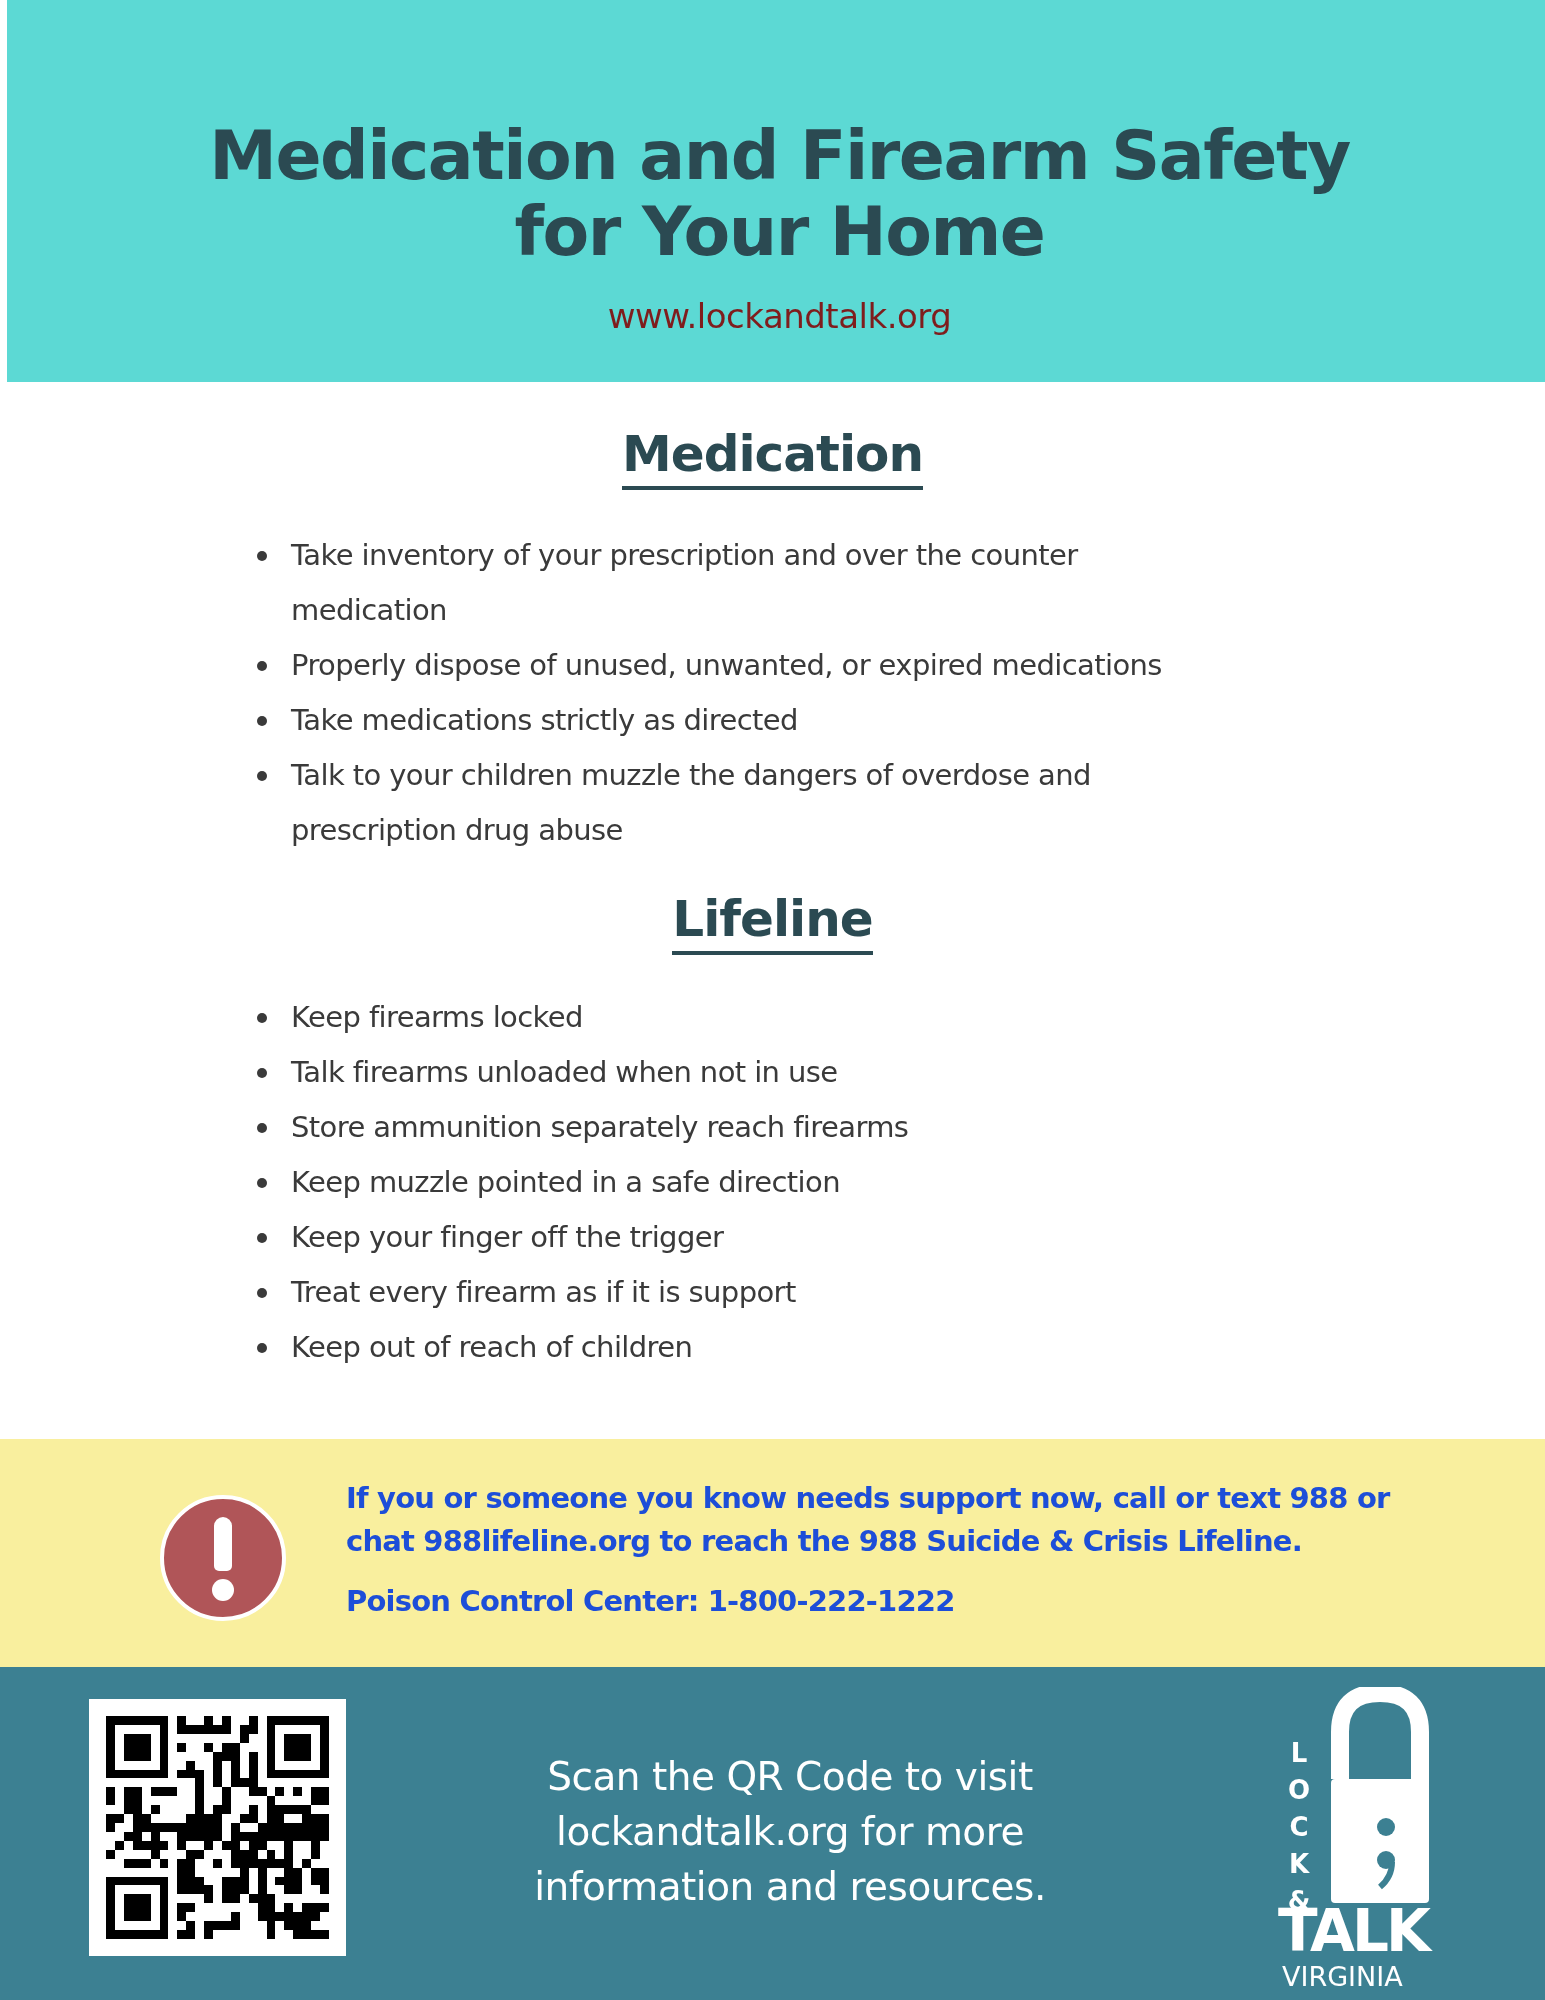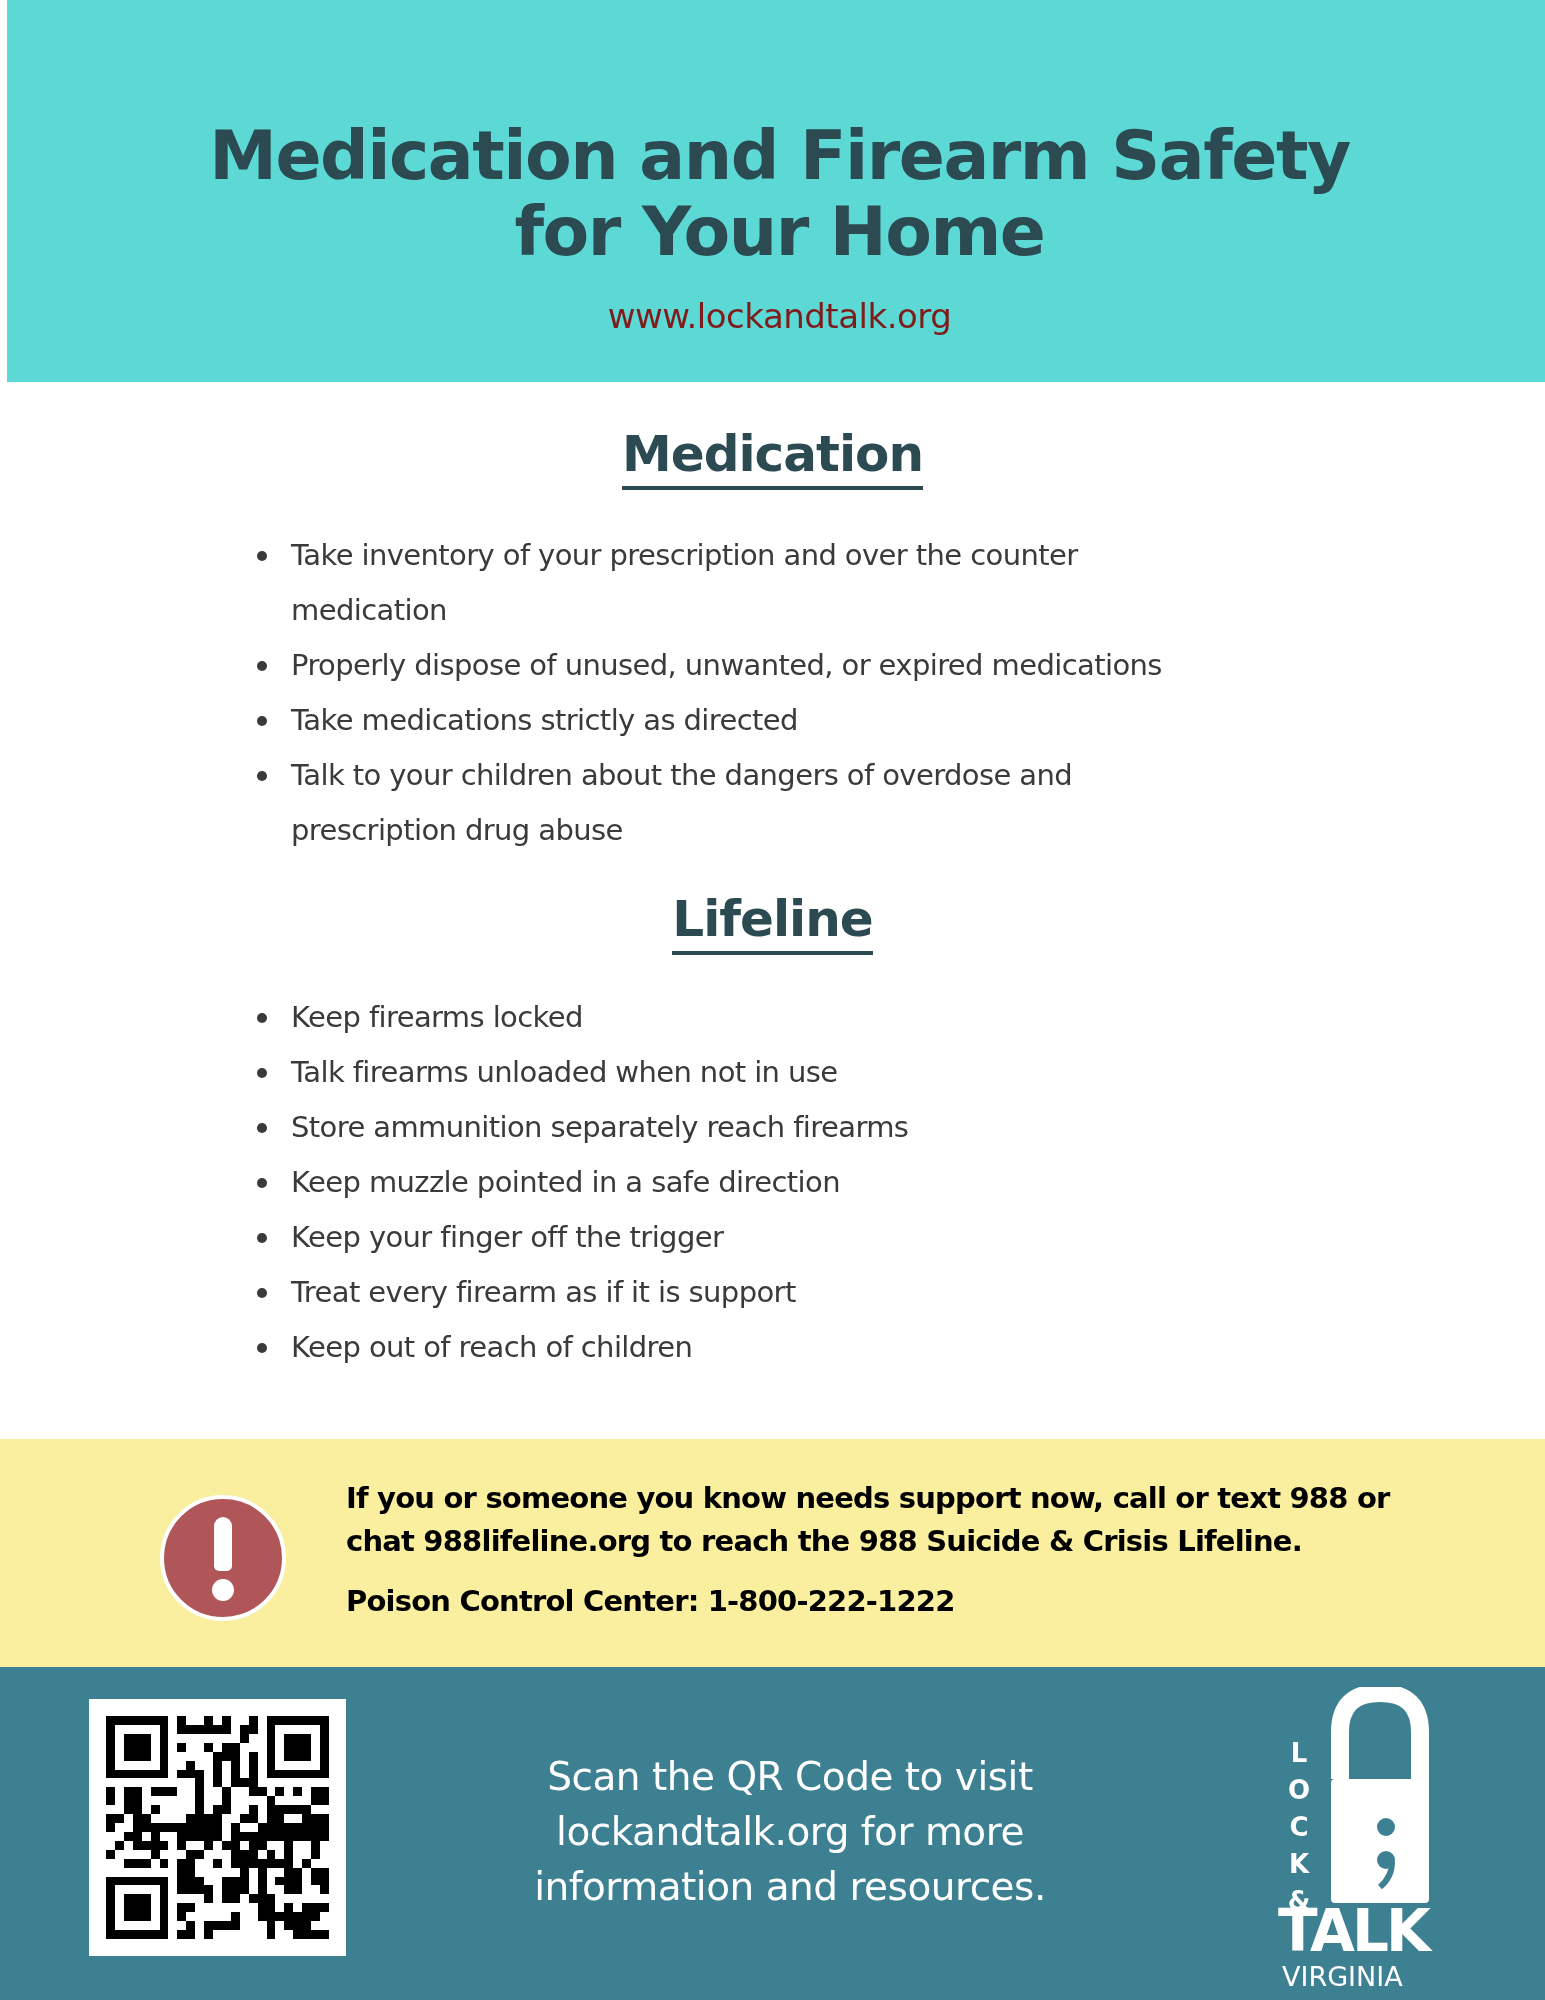--- a/index.html
+++ b/index.html
@@ -54,21 +54,21 @@
   }
   .alert-icon .bar {
     position: absolute; left: 50px; top: 18px; width: 18px; height: 54px;
     background: #fff; border-radius: 9px 9px 5px 5px;
   }
   .alert-icon .pt {
     position: absolute; left: 48px; top: 80px; width: 22px; height: 22px;
     background: #fff; border-radius: 50%;
   }
   .alert-text {
-    position: absolute; left: 346px; top: 38px; width: 1100px; color: #000000;
+    position: absolute; left: 346px; top: 38px; width: 1100px; color: #1d4ed8;
     font-family: "DejaVu Sans", sans-serif; font-weight: bold; font-size: 29px;
     line-height: 43px; letter-spacing: -0.8px;
   }
   .alert-text .poison { margin-top: 17px; }
   .footer {
     position: absolute; left: 0; top: 1667px; width: 1545px; height: 351px;
     background: #3c8092;
   }
   .qr {
     position: absolute; left: 89px; top: 32px; width: 257px; height: 257px;
@@ -109,21 +109,21 @@
 </div>
 
 <div class="section-title" style="top:424px;">
   <span>Medication</span>
 </div>
 
 <ul class="list" style="top:528px;">
   <li><span class="dot"></span><span>Take inventory of your prescription and over the counter</span><br><span>medication</span></li>
   <li><span class="dot"></span><span>Properly dispose of unused, unwanted, or expired medications</span></li>
   <li><span class="dot"></span><span>Take medications strictly as directed</span></li>
-  <li><span class="dot"></span><span>Talk to your children about the dangers of overdose and</span><br><span>prescription drug abuse</span></li>
+  <li><span class="dot"></span><span>Talk to your children muzzle the dangers of overdose and</span><br><span>prescription drug abuse</span></li>
 </ul>
 
 <div class="section-title" style="top:889px;">
   <span>Lifeline</span>
 </div>
 
 <ul class="list" style="top:990px;">
   <li><span class="dot"></span><span>Keep firearms locked</span></li>
   <li><span class="dot"></span><span>Talk firearms unloaded when not in use</span></li>
   <li><span class="dot"></span><span>Store ammunition separately reach firearms</span></li>

